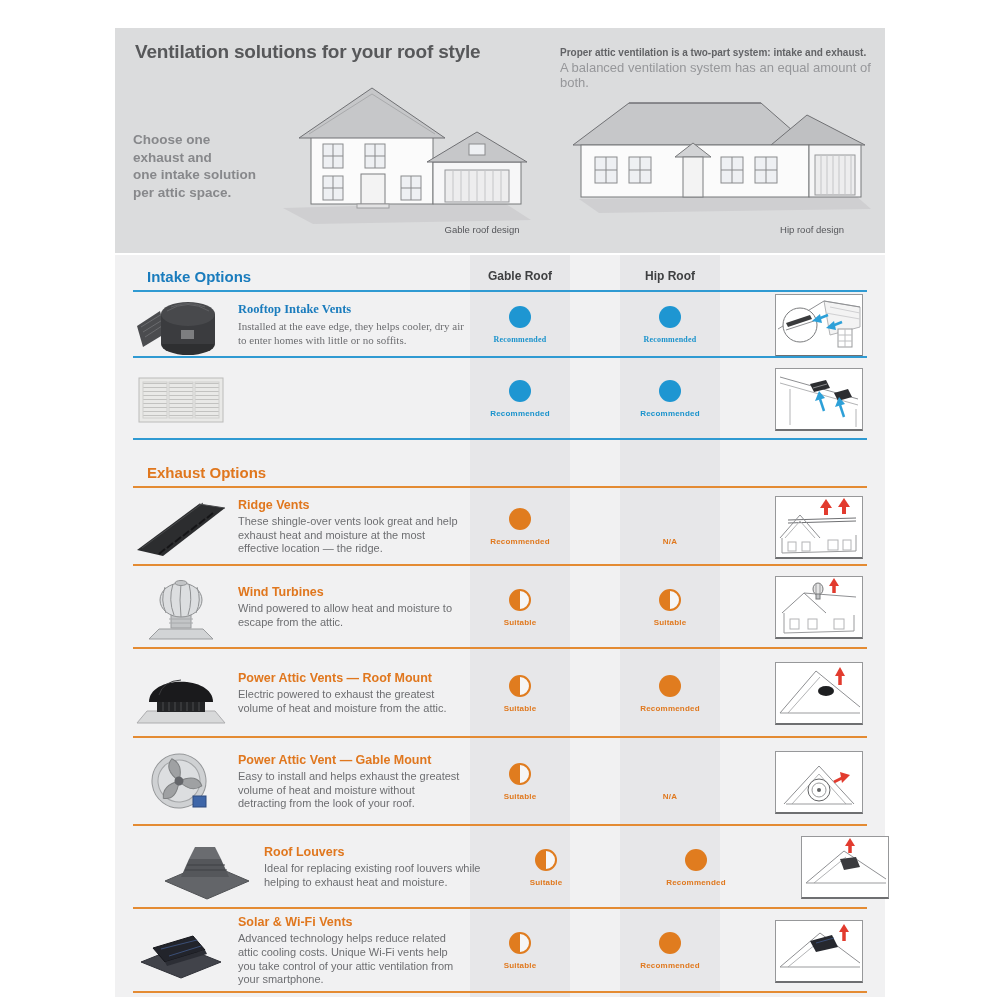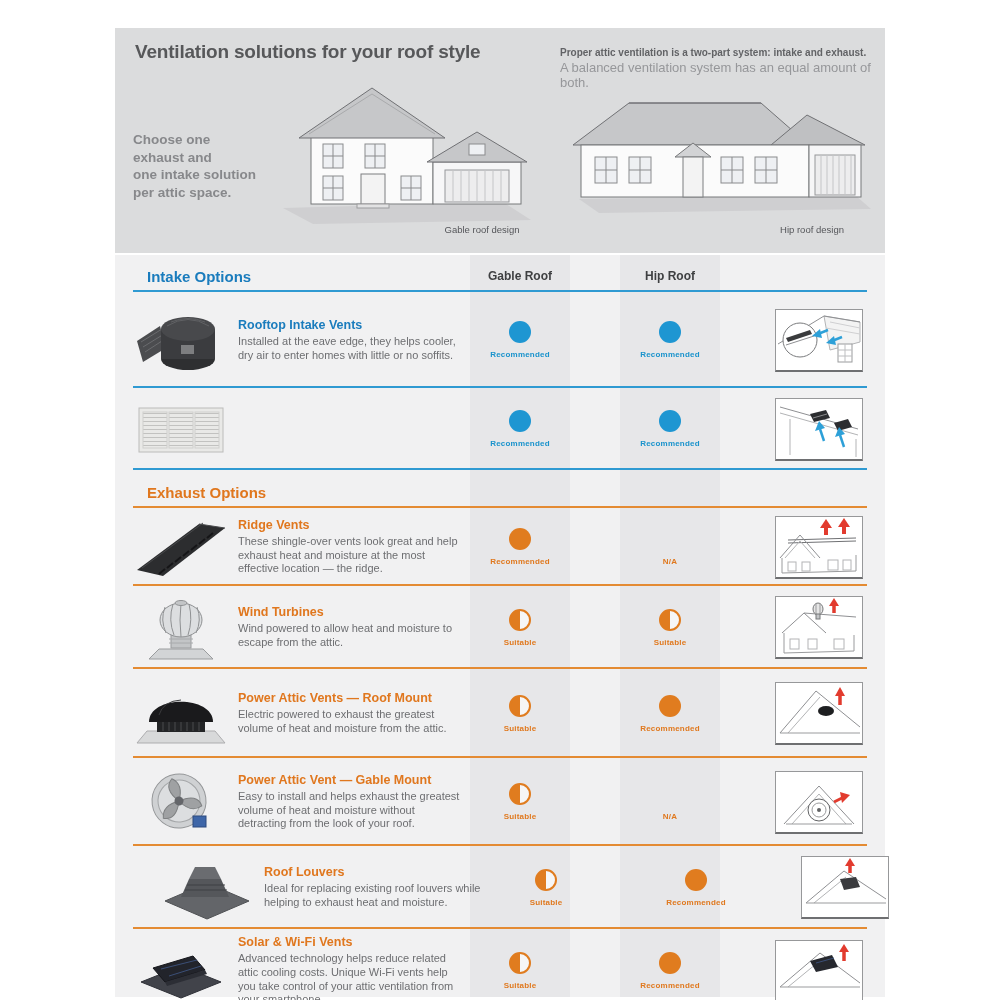--- a/index.html
+++ b/index.html
@@ -37,26 +37,26 @@
   .cell.art{grid-column:9;display:flex;align-items:center;justify-content:center;}
 
   .rule{position:absolute;left:18px;right:18px;bottom:0;height:2px;}
   .sec-intake .rule{background:#2f9ad2;}
   .sec-exhaust .rule{background:#e48b33;}
 
   .headrow{height:37px;align-items:end;}
   .headrow .headtitle{grid-column:2/5;font-size:15px;font-weight:bold;padding-bottom:7px;margin-left:12px;}
   .sec-intake .headtitle{color:#1a7cbd;}
   .sec-exhaust .headtitle{color:#e0771e;}
-  .headrow.exh{height:38px;}
+  .headrow.exh{height:48px;}
   .colhead{font-size:12px;font-weight:bold;color:#3f4042;text-align:center;padding-bottom:9px;}
   .colhead.g{grid-column:5;}
   .colhead.h{grid-column:7;}
 
-  .r1{height:96px;} .r2{height:82px;} .r3{height:78px;} .r4{height:83px;}
+  .r1{height:66px;font-family:Liberation Serif, serif;} .r2{height:82px;} .r3{height:78px;} .r4{height:83px;}
   .r5{height:89px;} .r6{height:88px;} .r7{height:83px;padding-left:26px;} .r8{height:84px;}
 
   .prod-name{font-size:12.5px;font-weight:bold;margin-bottom:3px;}
   .sec-intake .prod-name{color:#1a7cbd;}
   .sec-exhaust .prod-name{color:#e0771e;}
   .prod-desc{font-size:11px;color:#6d6e71;line-height:1.27;}
 
   .cell.indc{display:flex;flex-direction:column;align-items:center;justify-content:center;}
   .ind{width:22px;height:22px;border-radius:50%;box-sizing:border-box;}
   .ind-blue-filled{background:#1e96d2;}

